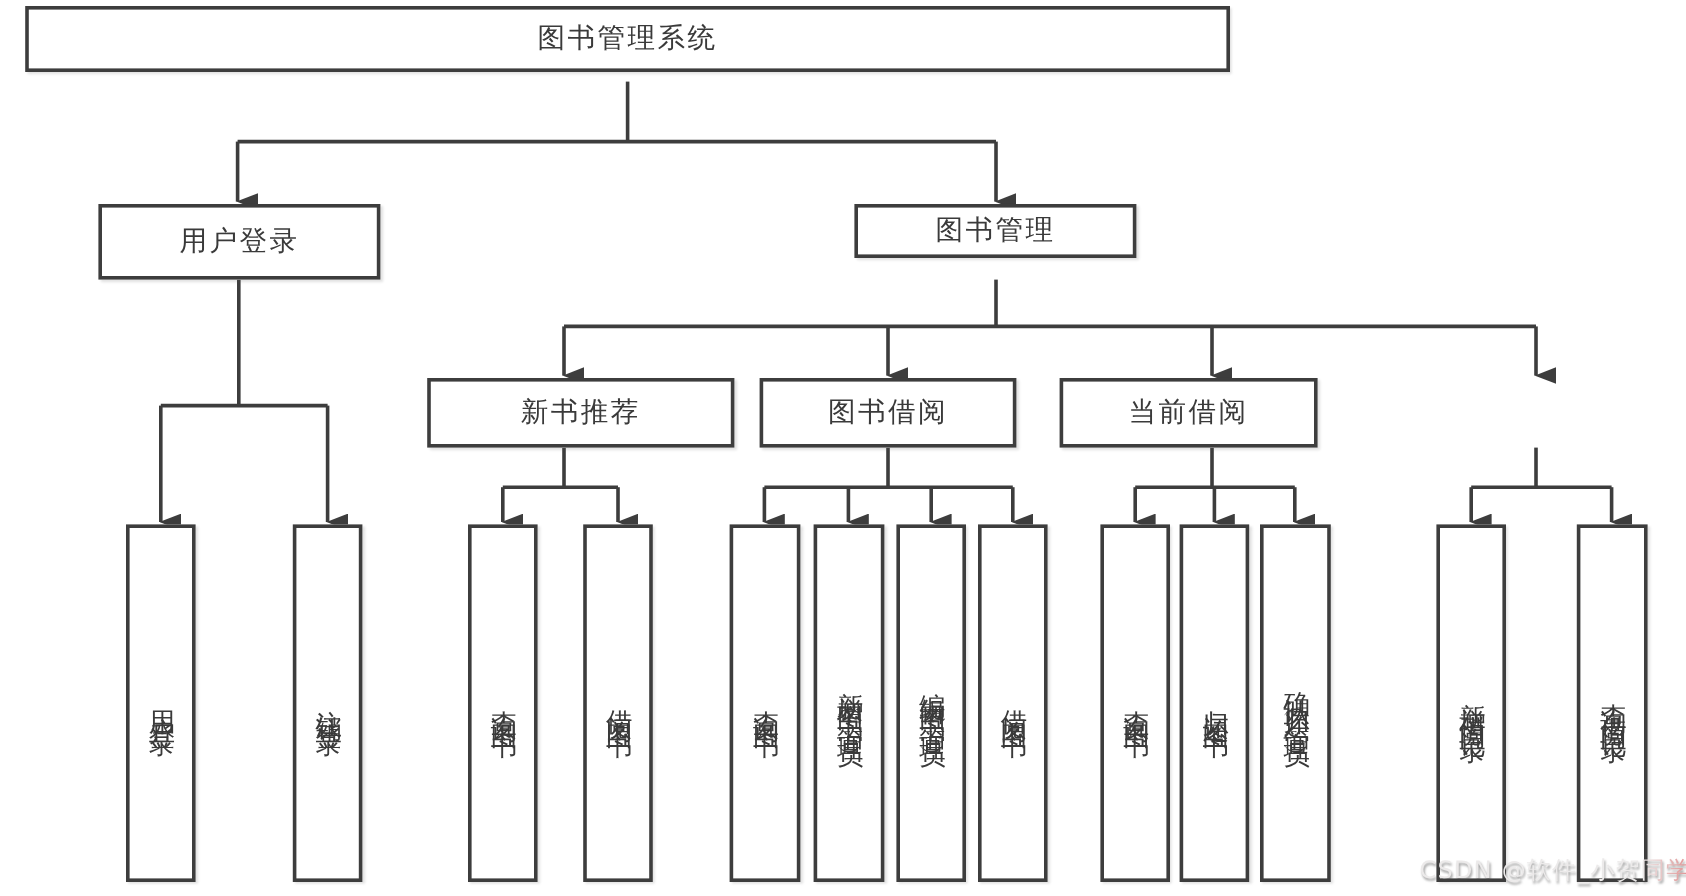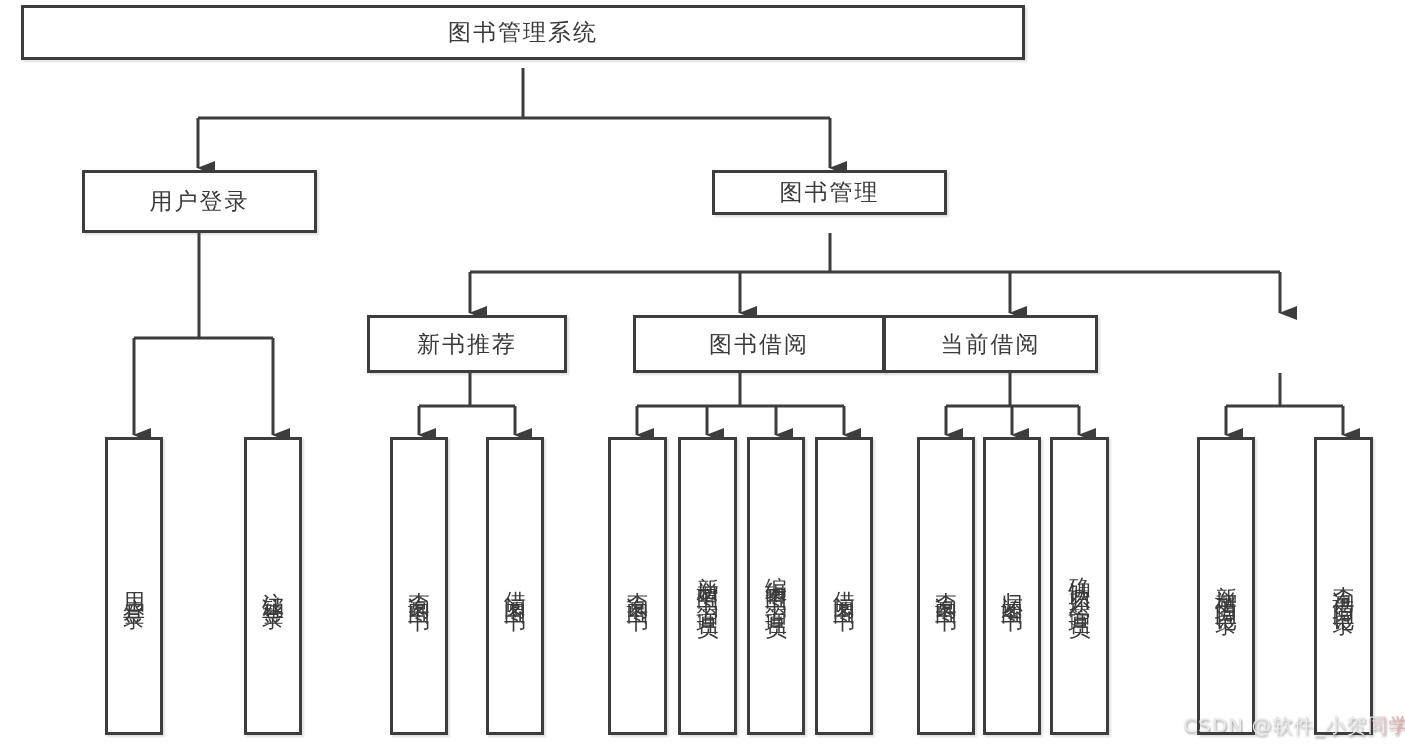--- a/index.html
+++ b/index.html
@@ -115,24 +115,24 @@
     <span class="label">图书管理系统</span>
   </div>
 
   <div class="node h" style="left:82px;top:170px;width:235px;height:63px">
     <span class="label">用户登录</span>
   </div>
   <div class="node h" style="left:712px;top:170px;width:235px;height:45px">
     <span class="label">图书管理</span>
   </div>
 
-  <div class="node h" style="left:367px;top:315px;width:200px;height:58px">
+  <div class="node h" style="left:356px;top:315px;width:256px;height:58px">
     <span class="label">新书推荐</span>
   </div>
-  <div class="node h" style="left:633px;top:315px;width:252px;height:58px">
+  <div class="node h" style="left:633px;top:315px;width:214px;height:58px">
     <span class="label">图书借阅</span>
   </div>
   <div class="node h" style="left:883px;top:315px;width:215px;height:58px">
     <span class="label">当前借阅</span>
   </div>
 
   <div class="node v" style="left:105px;top:437px;width:58px;height:298px">
     <span class="label">用户登录</span>
   </div>
   <div class="node v" style="left:244px;top:437px;width:58px;height:298px">

